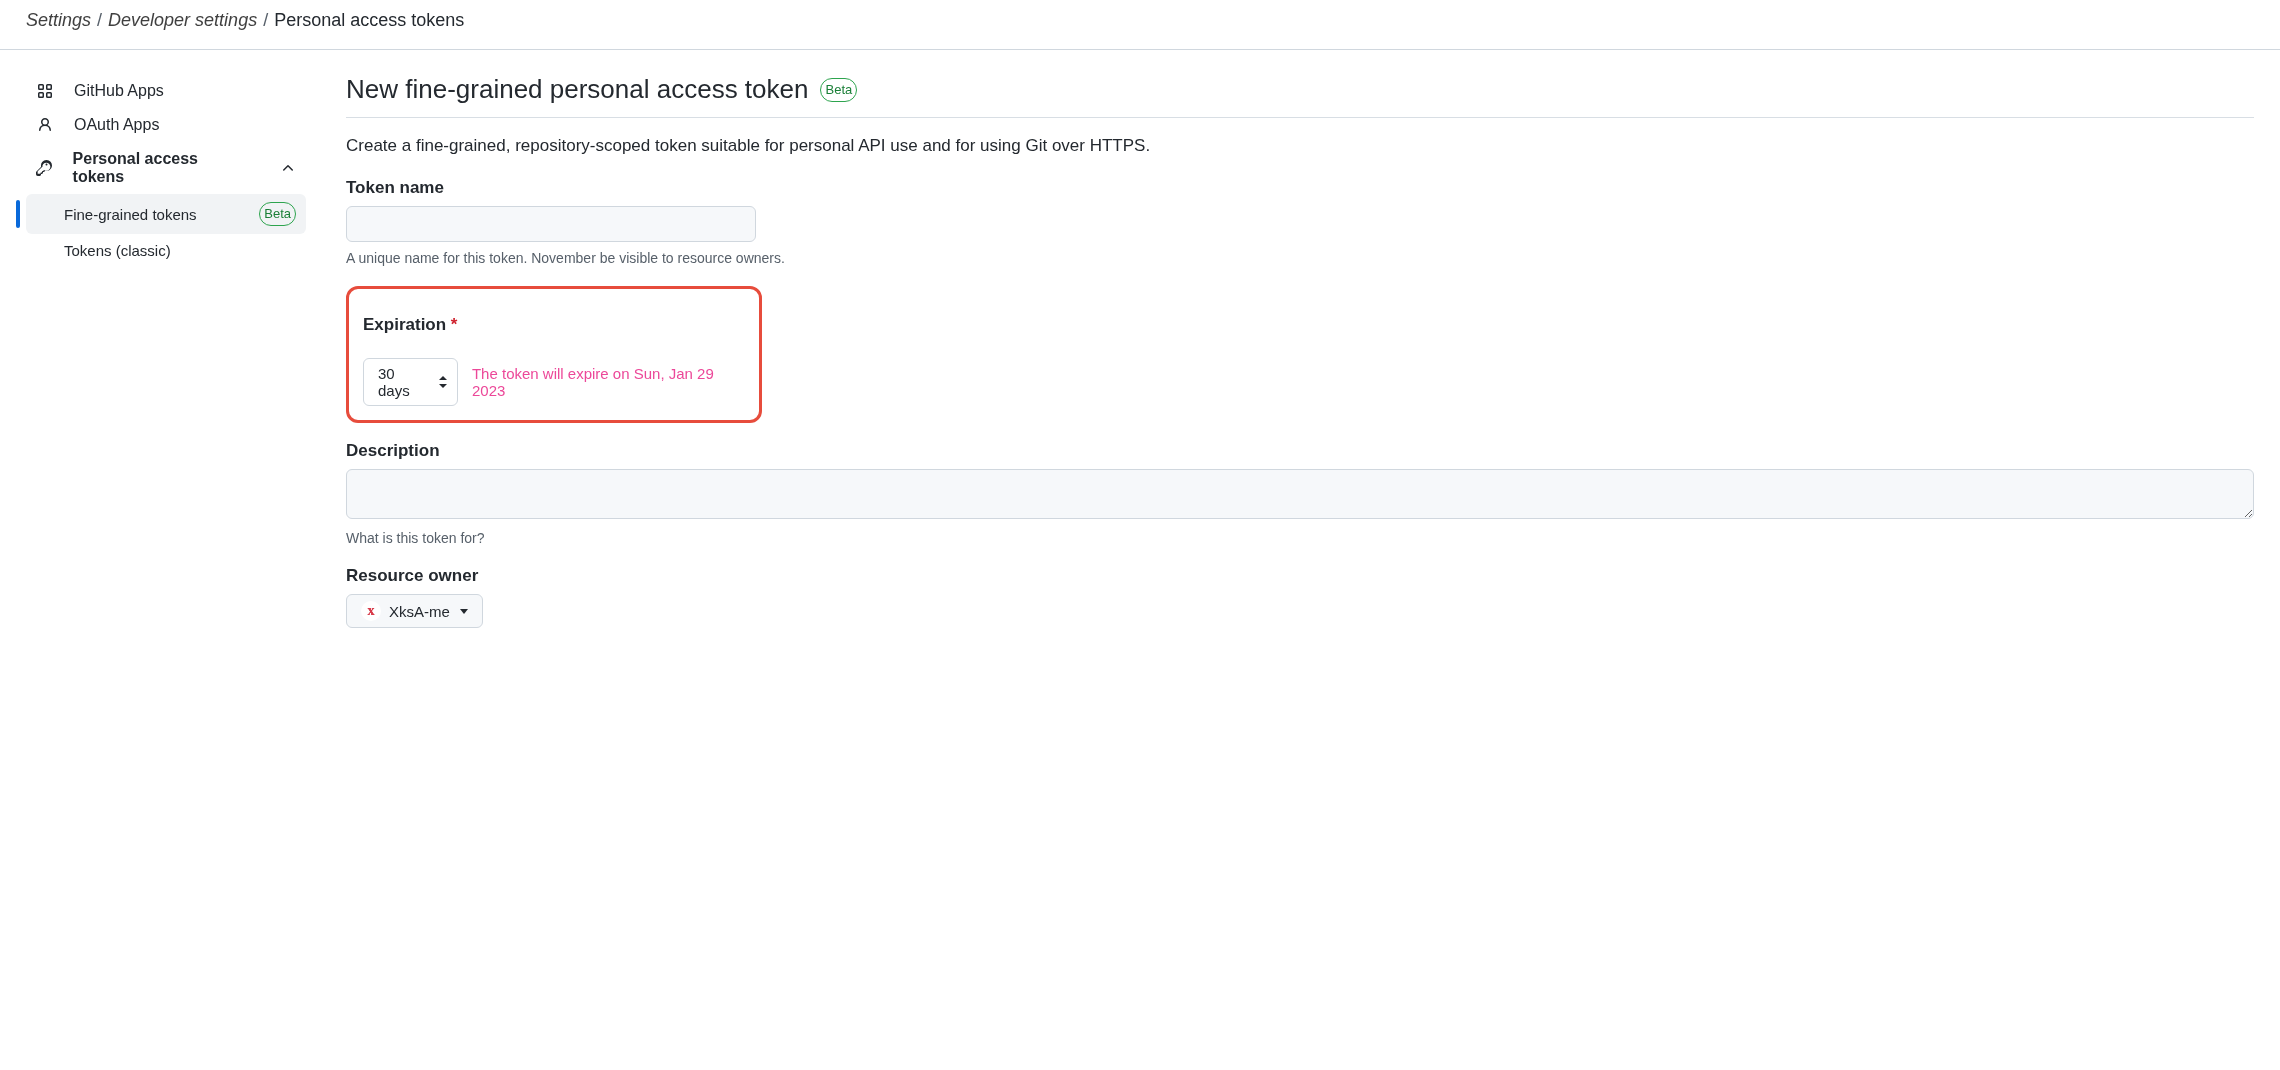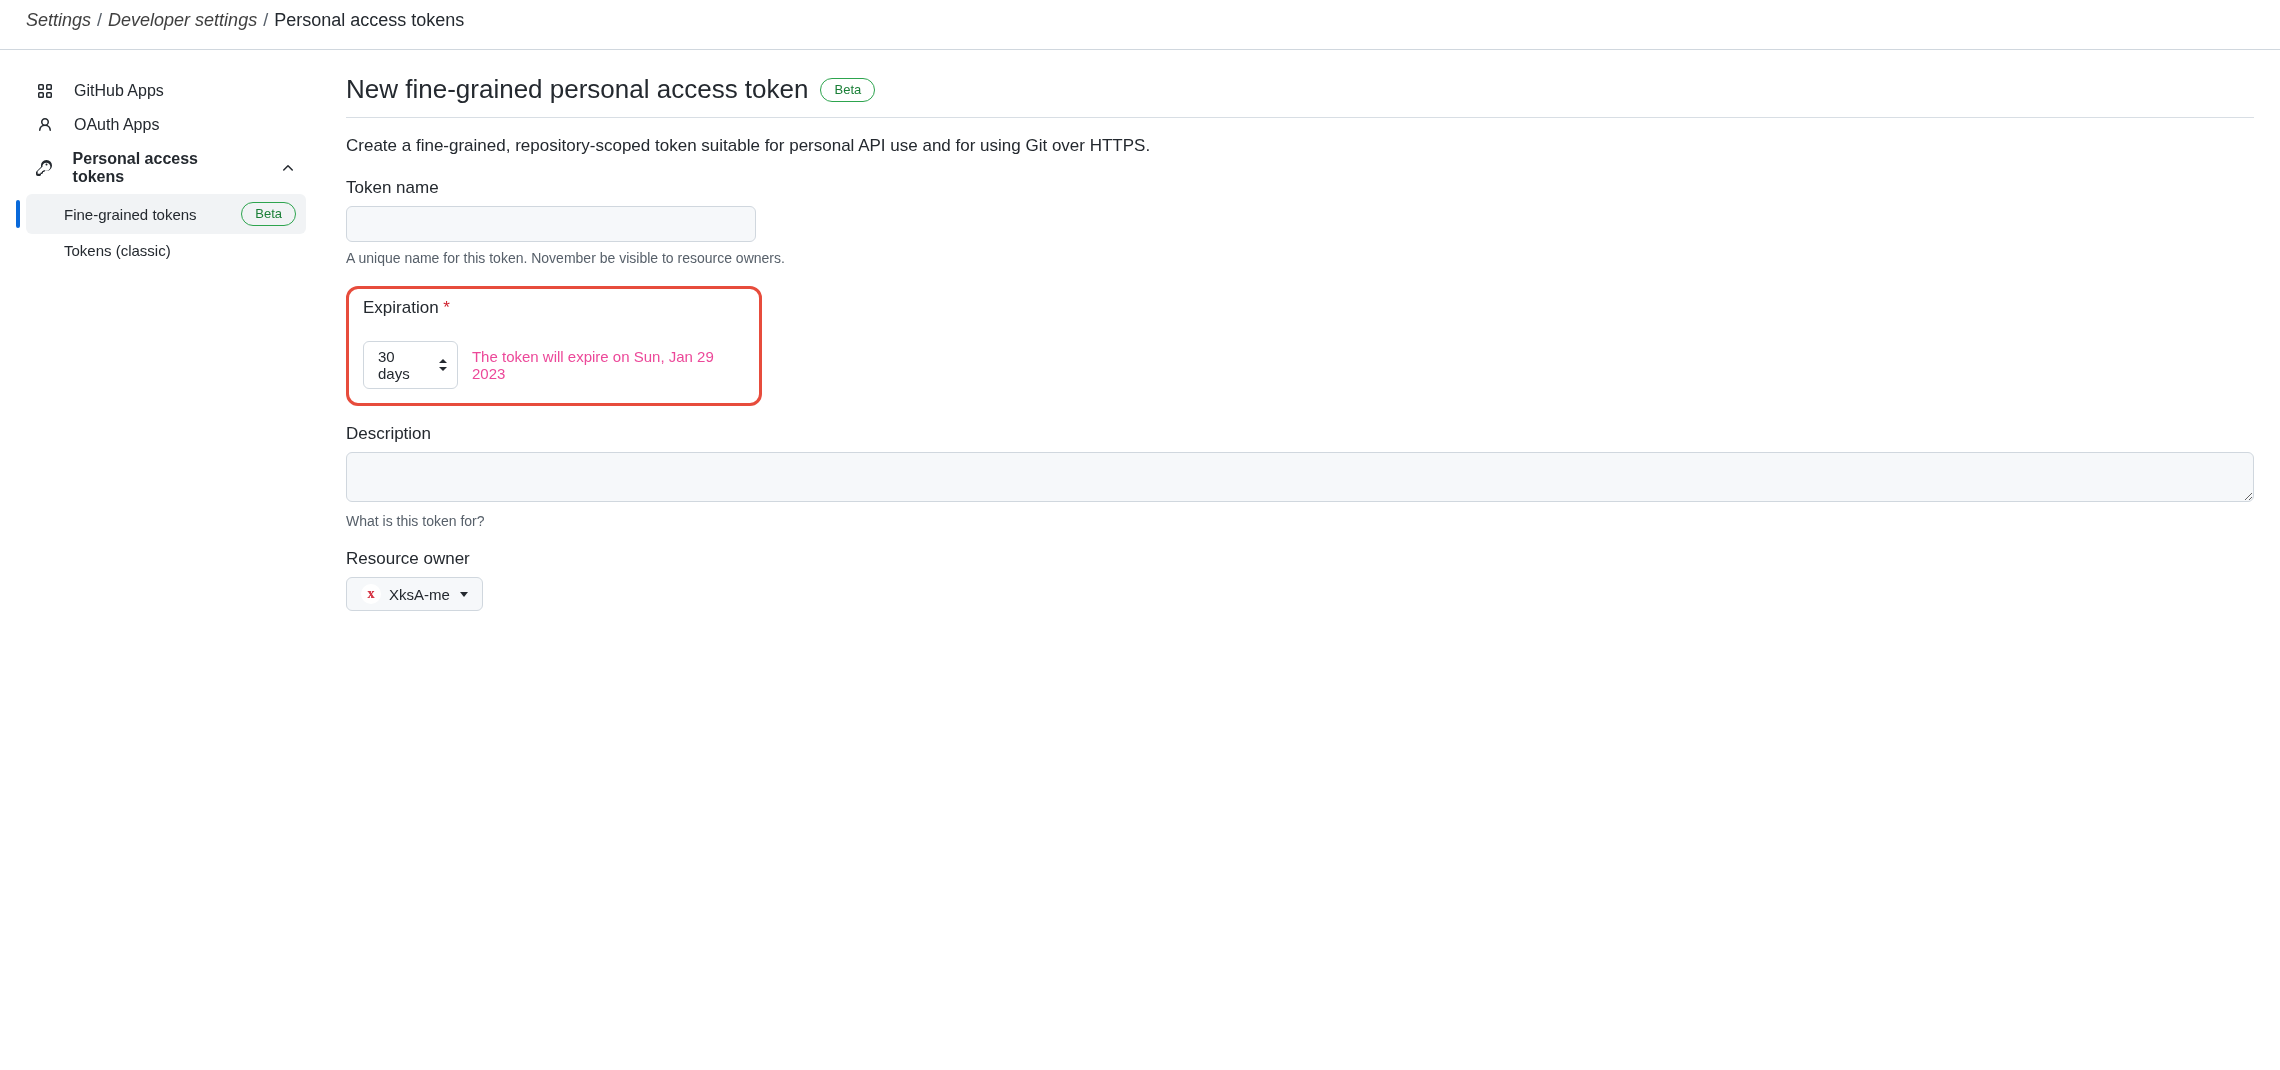--- a/index.html
+++ b/index.html
@@ -66,21 +66,21 @@
     top: 6px;
     bottom: 6px;
     width: 4px;
     background: #0969da;
     border-radius: 4px;
   }
   .beta-badge {
     border: 1px solid #2da44e;
     color: #1a7f37;
     border-radius: 2em;
-    padding: 1px 13px;
+    padding: 1px 4px;
     font-size: 13px;
     font-weight: 500;
     margin-left: auto;
     line-height: 20px;
   }
   .main {
     flex: 1;
     min-width: 0;
   }
   .page-title-row {
@@ -99,21 +99,21 @@
   .subtitle {
     font-size: 17px;
     color: #24292f;
     margin-bottom: 22px;
   }
   .form-group {
     margin-bottom: 20px;
   }
   .form-label {
     display: block;
-    font-weight: 400;
+    font-weight: 700;
     font-size: 17px;
     margin-bottom: 8px;
     color: #24292f;
   }
   .required-star { color: #cf222e; }
   .text-input {
     width: 410px;
     max-width: 100%;
     padding: 7px 12px;
     font-size: 14px;
@@ -123,21 +123,21 @@
     background: #f6f8fa;
   }
   .help-text {
     color: #57606a;
     font-size: 14px;
     margin-top: 8px;
   }
   .highlight-box {
     border: 3px solid #e74c3c;
     border-radius: 12px;
-    padding: 9px 14px 14px 14px;
+    padding: 26px 14px 14px 14px;
     margin-bottom: 18px;
     width: 416px;
   }
   .exp-row {
     display: flex;
     align-items: center;
     gap: 14px;
     margin-top: 23px;
   }
   .select-box {

